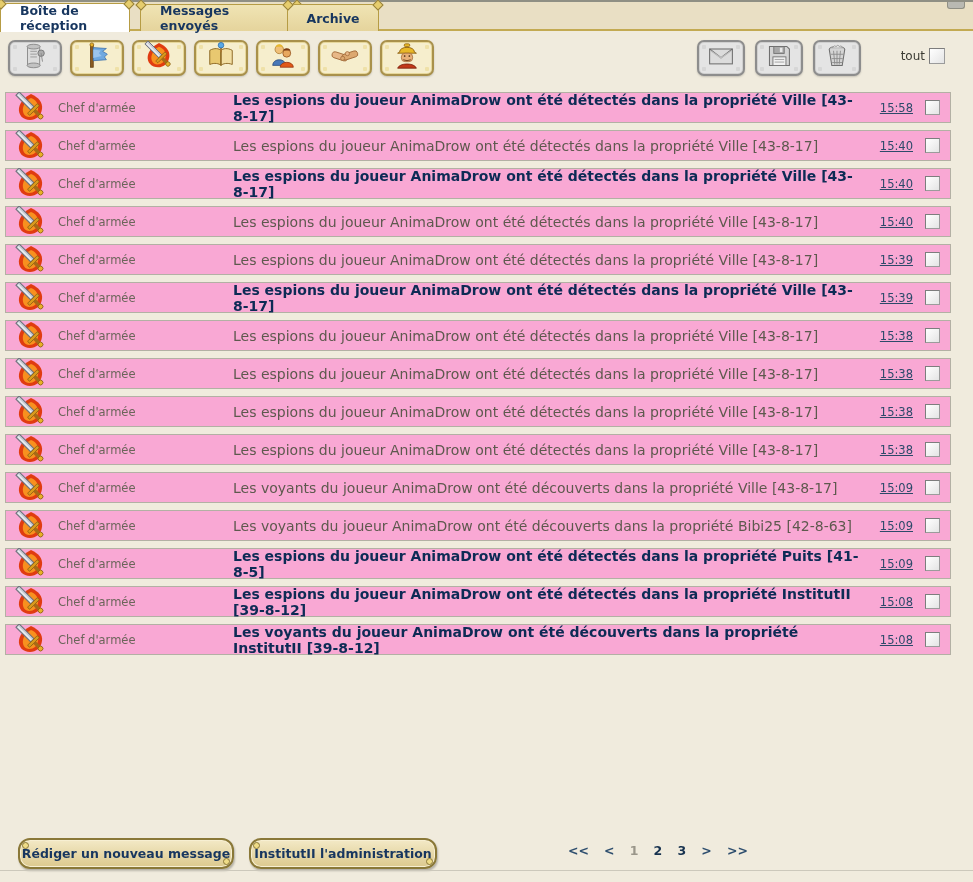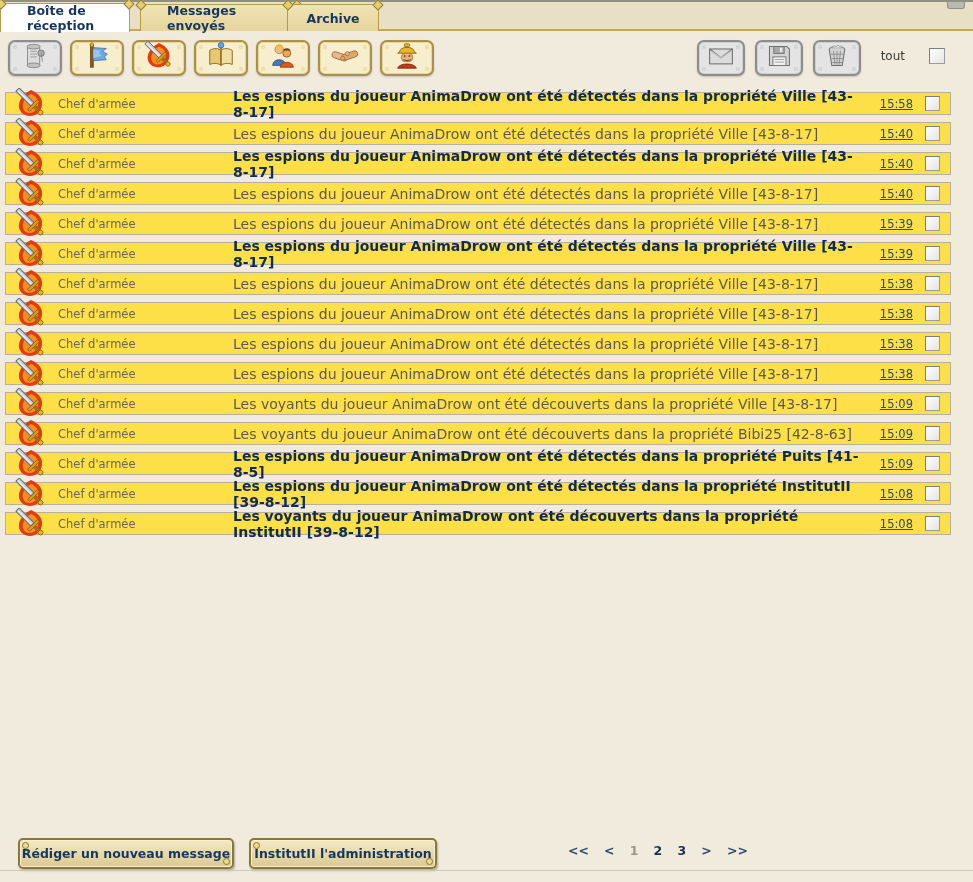--- a/index.html
+++ b/index.html
@@ -18,21 +18,21 @@
   .tabstrip .goldline {
     position:absolute; left:0; right:0; top:27px; height:2px; background:#c3aa52;
   }
   .tab {
     position:absolute; top:2px; height:27px;
     display:flex; align-items:center; justify-content:center;
     border:1px solid #b69c44; border-bottom:none;
     border-radius:3px 3px 0 0;
     font-size:12.5px; font-weight:bold; color:#17365f;
     background:linear-gradient(#f0e4b4,#e5d49c);
-    cursor:pointer; z-index:2; padding:0 26px;
+    cursor:pointer; z-index:2; padding:0 19px;
   }
   .tab.active {
     background:#ffffff; top:1px; height:29px; z-index:3;
   }
   .tab::before, .tab::after {
     content:""; position:absolute; top:-4px; width:6px; height:6px;
     background:#e6cd6d; border:1px solid #96803a; transform:rotate(45deg);
   }
   .tab::before { left:-4px; }
   .tab::after  { right:-4px; }
@@ -63,48 +63,48 @@
     box-shadow: inset 0 0 0 1px #cfcfcf, 0 1px 2px rgba(0,0,0,.18);
   }
   .icon-btn.gray::before {
     background:#d6d6d6;
     box-shadow: 40px 0 0 #d6d6d6, 0 22px 0 #d6d6d6, 40px 22px 0 #d6d6d6;
   }
   .icon-btn.act { width:48px; }
   .icon-btn.act::before { box-shadow: 34px 0 0 #d6d6d6, 0 22px 0 #d6d6d6, 34px 22px 0 #d6d6d6; }
   .toolbar .toutwrap {
     position:absolute; right:28px; top:10px;
-    display:flex; align-items:center; gap:24px;
+    display:flex; align-items:center; gap:4px;
     font-size:12px; color:#3b3b33;
   }
   
   .message-list { position:absolute; top:92px; left:5px; width:946px; }
   .msg-row {
-    height:23px; margin-bottom:7px;
-    background:#fde047; border:1px solid #b3b0a4;
+    height:31px; margin-bottom:7px;
+    background:#f9a8d4; border:1px solid #b3b0a4;
     display:flex; align-items:center; cursor:pointer;
   }
   .msg-icon { width:34px; height:32px; margin-left:8px; flex:0 0 34px; }
   .msg-sender { width:175px; flex:0 0 175px; margin-left:10px; font-size:11.5px; color:#6b655a; }
   .msg-subject { flex:1; font-size:14px; color:#5e594e; }
   .msg-subject.unread { font-weight:bold; color:#0d2b55; }
   .msg-time { width:46px; text-align:right; font-size:11.5px; color:#2c4a6a; margin-right:12px;text-decoration:underline; }
   .checkbox {
     width:15px; height:15px; flex:0 0 15px; margin-right:10px;
     background:linear-gradient(135deg,#ffffff,#e4e4e4);
     border:1px solid #9b9b9b; border-top-color:#7d7d7d; border-left-color:#7d7d7d;
     cursor:pointer;
   }
   .toutwrap .checkbox { width:16px; height:16px; flex:0 0 16px; margin:0; }
   
   .bottom-divider { position:absolute; top:870px; left:0; width:973px; height:1px; background:#ccc8bb; }
   .footer-btn {
     position:absolute; top:838px; height:31px;
     background:linear-gradient(#f3e9c6,#dcc98e);
-    border:2px solid #8a7838; border-radius:5px;
+    border:2px solid #8a7838; border-radius:12px;
     box-shadow: inset 0 0 0 1px #f7efd2, 1px 2px 2px rgba(0,0,0,.25);
     font-size:12.5px; font-weight:bold; color:#17365f;
     display:flex; align-items:center; justify-content:center;
     cursor:pointer; font-family:"DejaVu Sans","Liberation Sans",sans-serif;
   }
   .footer-btn::before {
     content:""; position:absolute; left:2px; top:2px; width:5px; height:5px;
     border-radius:50%; background:#efdc87; border:1px solid #8a7838;
   }
   .footer-btn::after {

